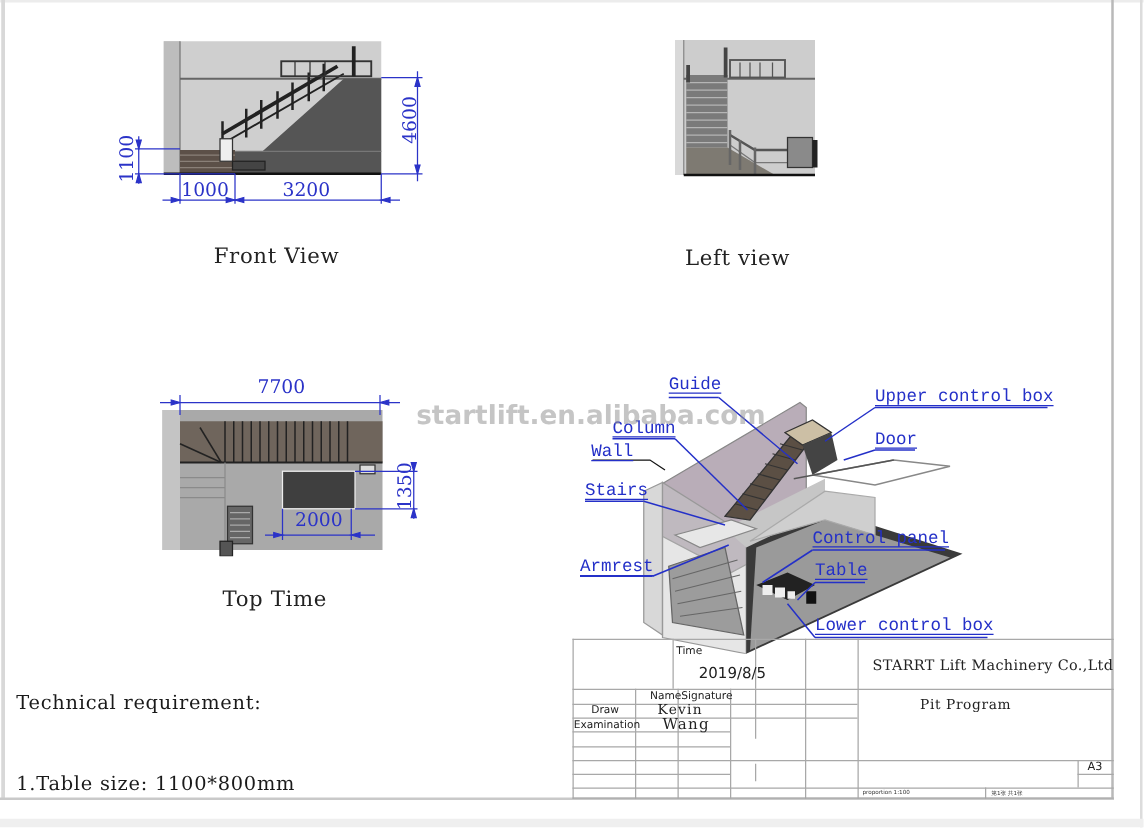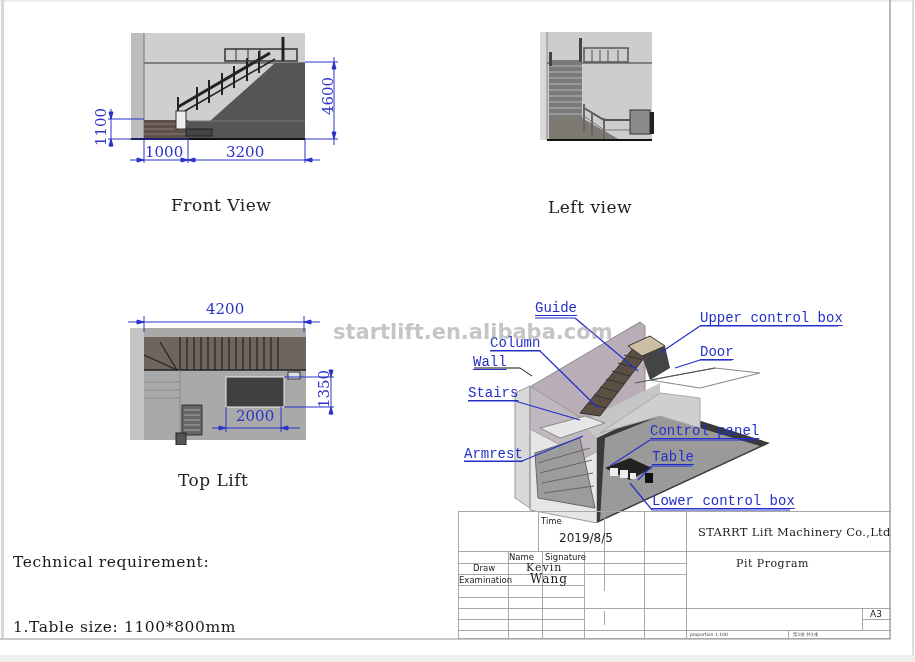--- a/index.html
+++ b/index.html
@@ -200,25 +200,25 @@
       <line x1="161" y1="107" x2="161" y2="132"></line>
       <polygon points="106,128 99,126 99,130"></polygon>
       <polygon points="161,128 168,126 168,130"></polygon>
       <line x1="164" y1="77" x2="214" y2="77"></line>
       <line x1="164" y1="107" x2="214" y2="107"></line>
       <line x1="211" y1="70" x2="211" y2="115"></line>
       <polygon points="211,77 209,70 213,70"></polygon>
       <polygon points="211,107 209,114 213,114"></polygon>
     </g>
   </svg>
-  <span class="abs dim" style="left:86px;top:0px;">4200</span>
+  <span class="abs dim" style="left:86px;top:0px;">7700</span>
   <span class="abs dim" style="left:116px;top:107px;">2000</span>
   <span class="abs dim" style="left:185px;top:80px;transform:rotate(-90deg);transform-origin:center;">1350</span>
 </div>
-<div class="abs view-label" style="left:178px;top:470px;">Top Lift</div>
+<div class="abs view-label" style="left:178px;top:470px;">Top Time</div>
 
 <div class="abs" style="left:460px;top:250px;width:390px;height:225px;margin-top:48px;">
   <svg width="390" height="225" viewBox="0 0 390 225">
 
     <polygon points="68,90 180,24 185,28 185,128 125,160 68,130" fill="#b9adb8" stroke="#888" stroke-width="1"></polygon>
 
     <polygon points="55,95 70,88 70,210 55,200" fill="#d8d8d8" stroke="#999"></polygon>
     <polygon points="70,88 70,212 137,225 137,130" fill="rgba(200,200,200,0.45)" stroke="#999"></polygon>
 
     <polygon points="137,225 137,135 200,110 310,145" fill="#3a3a3a"></polygon>
@@ -328,21 +328,21 @@
   <div class="tb-line" style="left:0;top:63px;width:228px;height:1px;"></div>
   <div class="tb-line" style="left:0;top:74px;width:126px;height:1px;"></div>
   <div class="tb-line" style="left:0;top:86px;width:126px;height:1px;"></div>
   <div class="tb-line" style="left:0;top:97px;width:433px;height:1px;"></div>
   <div class="tb-line" style="left:0;top:108px;width:126px;height:1px;"></div>
   <div class="tb-line" style="left:0;top:119px;width:433px;height:1px;"></div>
   <div class="tb-line" style="left:404px;top:108px;width:29px;height:1px;"></div>
 
   <span class="tb-small" style="left:83px;top:5px;">Time</span>
   <span class="tb-serif" style="left:101px;top:20px;font-size:12px;font-family:'DejaVu Sans','Liberation Sans',sans-serif;">2019/8/5</span>
-  <span class="tb-small" style="left:51px;top:41px;">Name</span>
+  <span class="tb-small" style="left:62px;top:41px;">Name</span>
   <span class="tb-small" style="left:87px;top:41px;">Signature</span>
   <span class="tb-small" style="left:15px;top:52px;">Draw</span>
   <span class="tb-serif" style="left:68px;top:50px;font-size:11px;letter-spacing:1px;">Kevin</span>
   <span class="tb-small" style="left:1px;top:64px;">Examination</span>
   <span class="tb-serif" style="left:72px;top:61px;font-size:12px;letter-spacing:1px;">Wang</span>
   <span class="tb-serif" style="left:240px;top:14px;font-size:11.5px;letter-spacing:0.3px;white-space:nowrap;">STARRT Lift Machinery Co.,Ltd</span>
   <span class="tb-serif" style="left:278px;top:46px;font-size:11px;letter-spacing:0.5px;">Pit Program</span>
   <span class="tb-small" style="left:412px;top:98px;font-size:9px;">A3</span>
   <span class="tb-tiny" style="left:232px;top:121px;">proportion 1:100</span>
   <span class="tb-tiny" style="left:335px;top:121px;">第1张 共1张</span>

